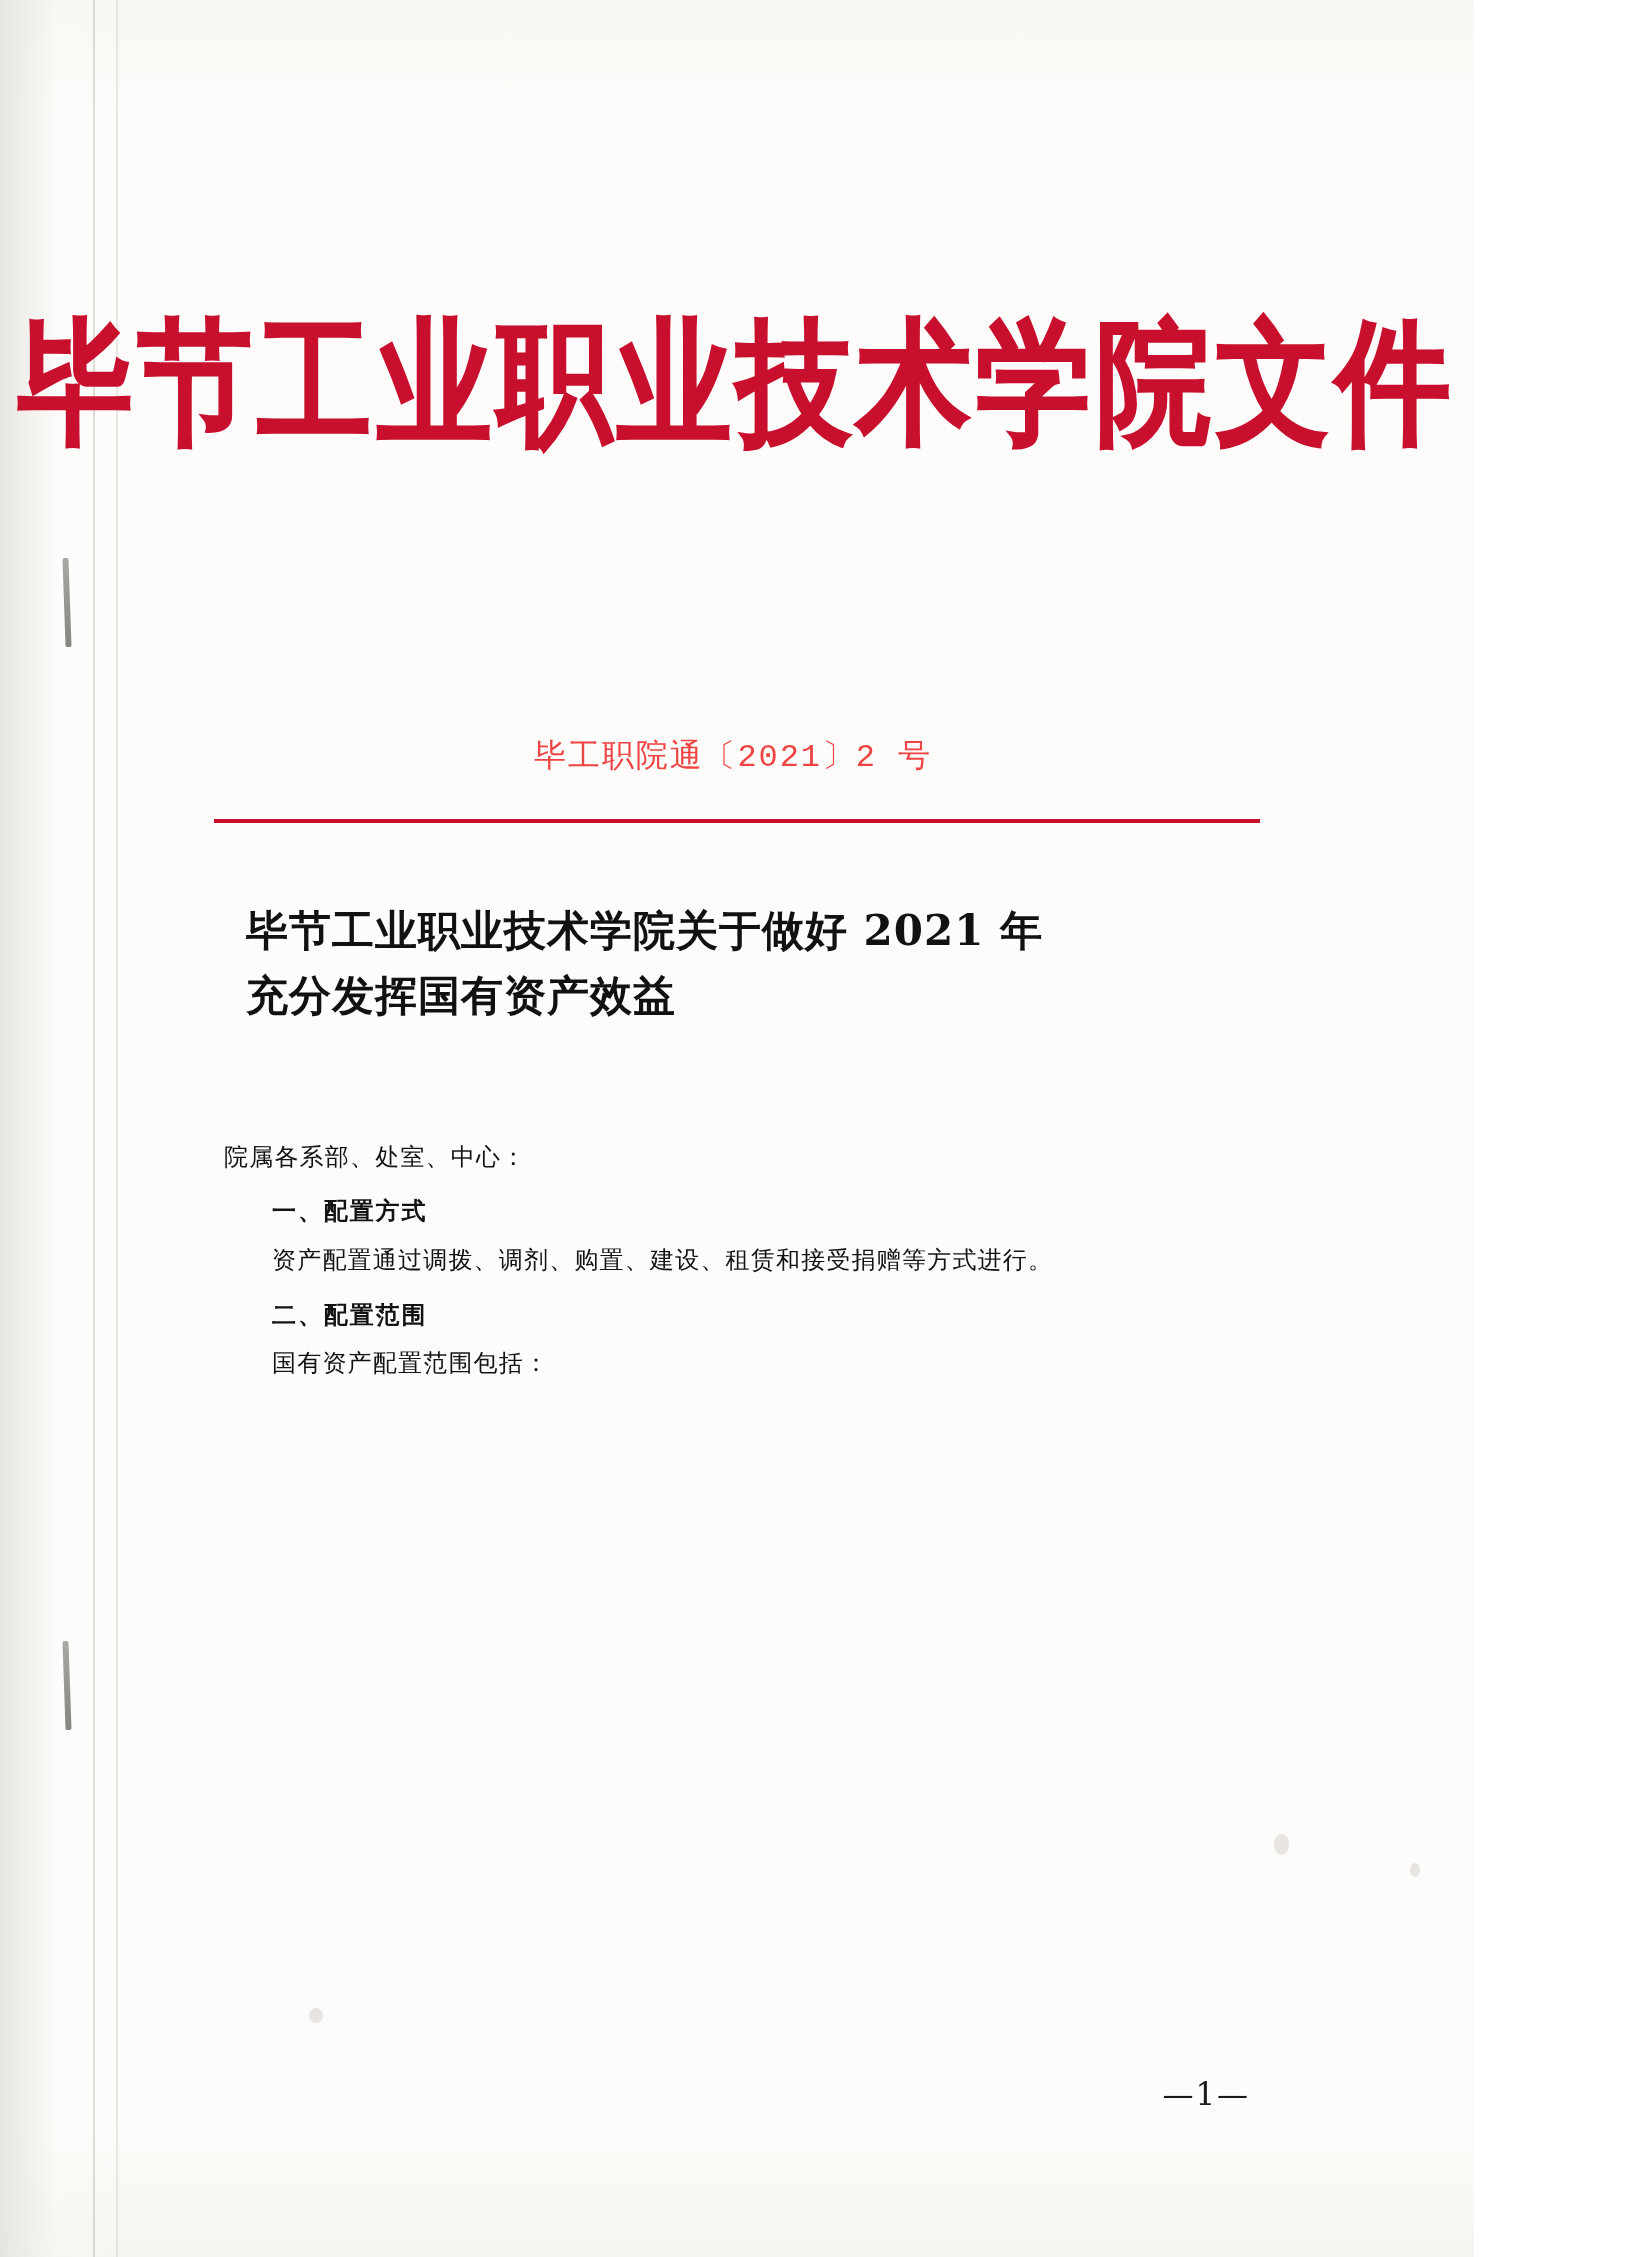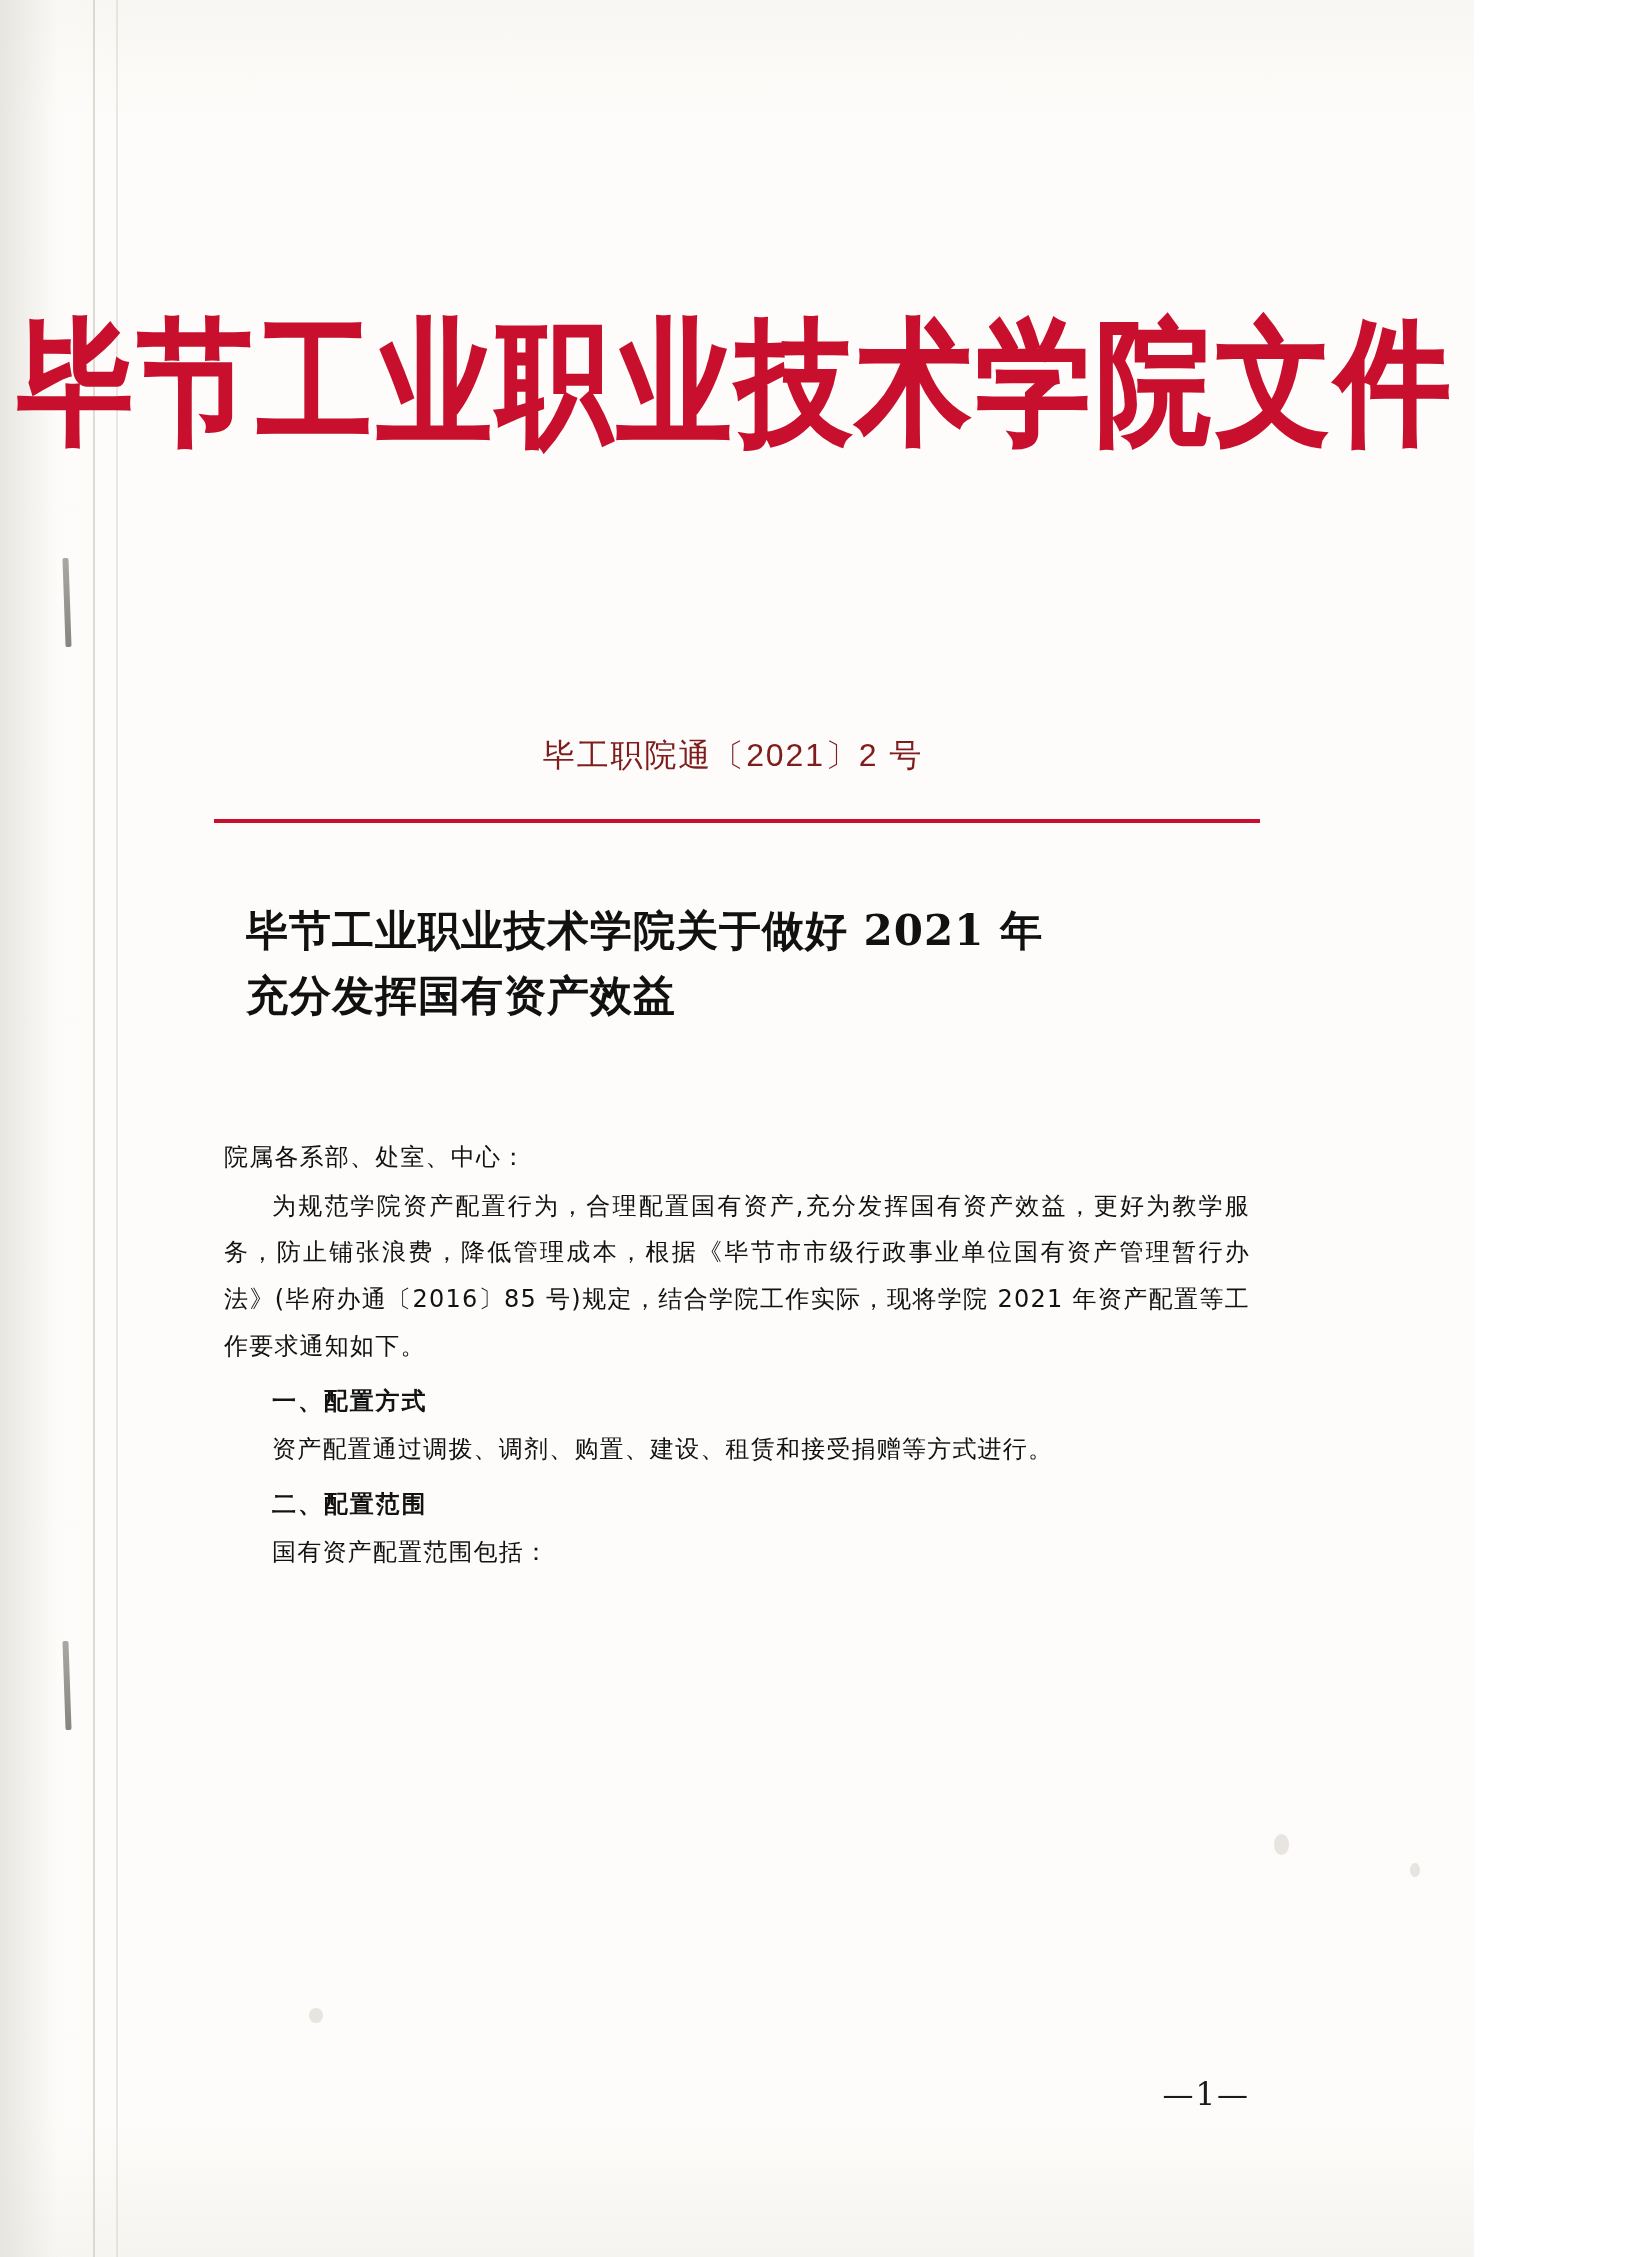--- a/index.html
+++ b/index.html
@@ -68,23 +68,23 @@
     white-space: nowrap;
     transform: scaleY(1.18);
   }
 
   .doc-number {
     position: absolute;
     left: 0;
     right: 8px;
     top: 734px;
     text-align: center;
-    font-family: Liberation Sans, sans-serif;
+    font-family: Liberation Mono, monospace;
     font-size: 32px;
-    color: #7f1d1d;
+    color: #ef4444;
     letter-spacing: 1.9px;
   }
 
   .red-rule {
     position: absolute;
     left: 214px;
     right: 214px;
     top: 819px;
     height: 3.9px;
     background: #c8102e;
@@ -174,21 +174,20 @@
   <div class="red-rule"></div>
 
   <div class="doc-title">
     <div>毕节工业职业技术学院关于做好 2021 年</div>
     <div>充分发挥国有资产效益</div>
   </div>
 
   <div class="body-area">
     <div class="salutation">院属各系部、处室、中心：</div>
 
-    <p class="para">为规范学院资产配置行为，合理配置国有资产,充分发挥国有资产效益，更好为教学服务，防止铺张浪费，降低管理成本，根据《毕节市市级行政事业单位国有资产管理暂行办法》(毕府办通〔2016〕85 号)规定，结合学院工作实际，现将学院 2021 年资产配置等工作要求通知如下。</p>
 
     <div class="section-heading">一、配置方式</div>
     <p class="para">资产配置通过调拨、调剂、购置、建设、租赁和接受捐赠等方式进行。</p>
 
     <div class="section-heading">二、配置范围</div>
     <p class="para">国有资产配置范围包括：</p>
   </div>
 
   <div class="page-number">—1—</div>
 

